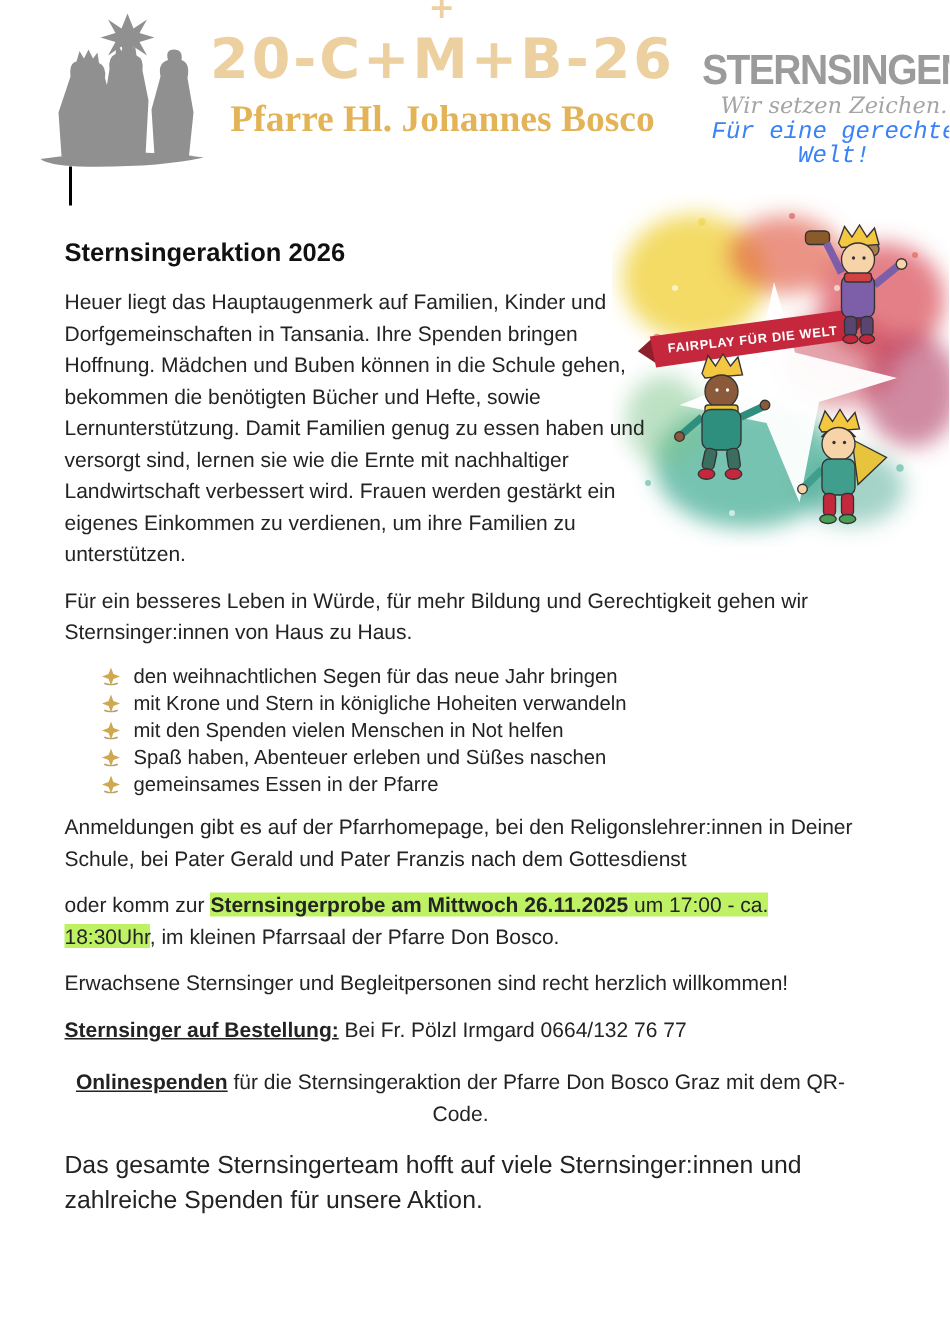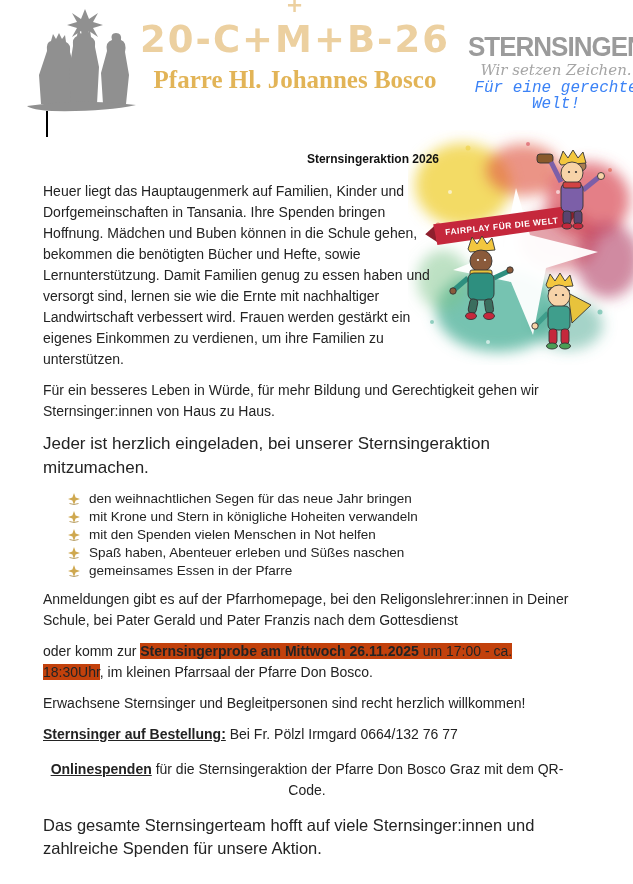--- a/index.html
+++ b/index.html
@@ -24,27 +24,27 @@
   .brand-slogan{font-family:Liberation Mono, monospace;font-style:italic;font-size:16px;
                 color:#3b82f6;line-height:16px;}
   .cursor{position:absolute;left:46px;top:111px;width:2px;height:26px;background:#000;}
 
   
   .illu{position:absolute;left:408px;top:130px;width:225px;height:235px;}
 
   
   .doc{position:absolute;left:43px;top:146px;width:528px;font-size:14px;line-height:21px;}
   .wrap-spacer{float:right;width:132px;height:212px;}
-  .doc h1{font-size:12px;line-height:22px;margin:2px 0 11px;color:#111;text-align:right;}
+  .doc h1{font-size:17px;line-height:22px;margin:12px 0 11px;color:#111;}
   .doc p{margin:0 0 10px;}
   .big{font-size:17px;line-height:24px;}
   .doc ul{list-style:none;margin:0 0 9px;padding:0 0 0 25px;}
   .doc li{display:flex;align-items:center;gap:9px;line-height:18px;font-size:13.5px;}
   .bullet-ic{flex:0 0 auto;}
-  .hl{background:#c2410c;}
+  .hl{background:#bef264;}
   .b{font-weight:bold;}
   .bu{font-weight:bold;text-decoration:underline;}
   .closing{font-size:16.5px;line-height:23px;margin:4px 0 12px;}
 </style>
 </head>
 <body>
 
 <div class="page">
 
   <svg class="kings" viewBox="0 0 118 108">
@@ -163,21 +163,20 @@
   <div class="doc">
     <div class="wrap-spacer"></div>
 
     <h1>Sternsingeraktion 2026</h1>
 
 
     <p>Heuer liegt das Hauptaugenmerk auf Familien, Kinder und Dorfgemeinschaften in Tansania. Ihre Spenden bringen Hoffnung. Mädchen und Buben können in die Schule gehen, bekommen die benötigten Bücher und Hefte, sowie Lernunterstützung. Damit Familien genug zu essen haben und versorgt sind, lernen sie wie die Ernte mit nachhaltiger Landwirtschaft verbessert wird. Frauen werden gestärkt ein eigenes Einkommen zu verdienen, um ihre Familien zu unterstützen.</p>
 
     <p>Für ein besseres Leben in Würde, für mehr Bildung und Gerechtigkeit gehen wir Sternsinger:innen von Haus zu Haus.</p>
 
-    <p class="big">Jeder ist herzlich eingeladen, bei unserer Sternsingeraktion mitzumachen.</p>
 
     <ul>
       <li>
         <svg class="bullet-ic" width="12" height="12" viewBox="0 0 12 12">
             <polygon points="6,0 7.6,4.4 12,6 7.6,7.6 6,12 4.4,7.6 0,6 4.4,4.4" fill="#cfa84f"></polygon>
             <path d="M1.5,10.5 Q6,12.5 10.5,10.5" stroke="#b9a16b" fill="none" stroke-width="1"></path>
           </svg>
         <span>den weihnachtlichen Segen für das neue Jahr bringen</span>
         </li>
       <li>

